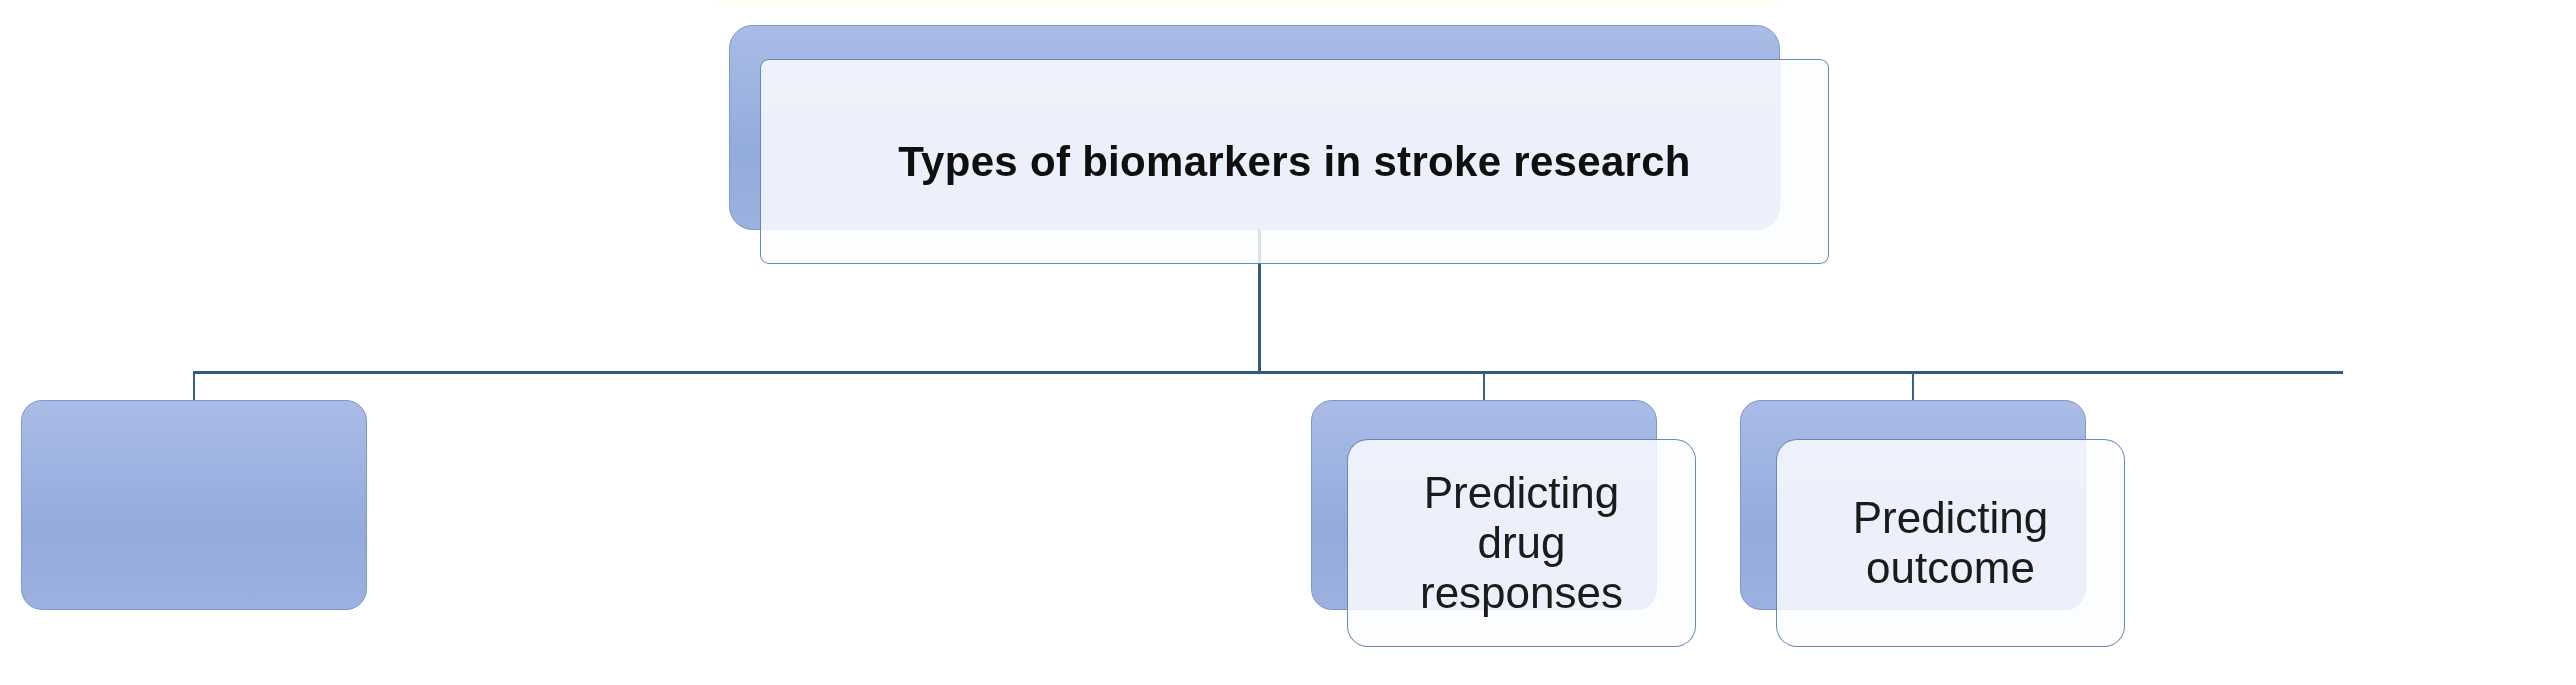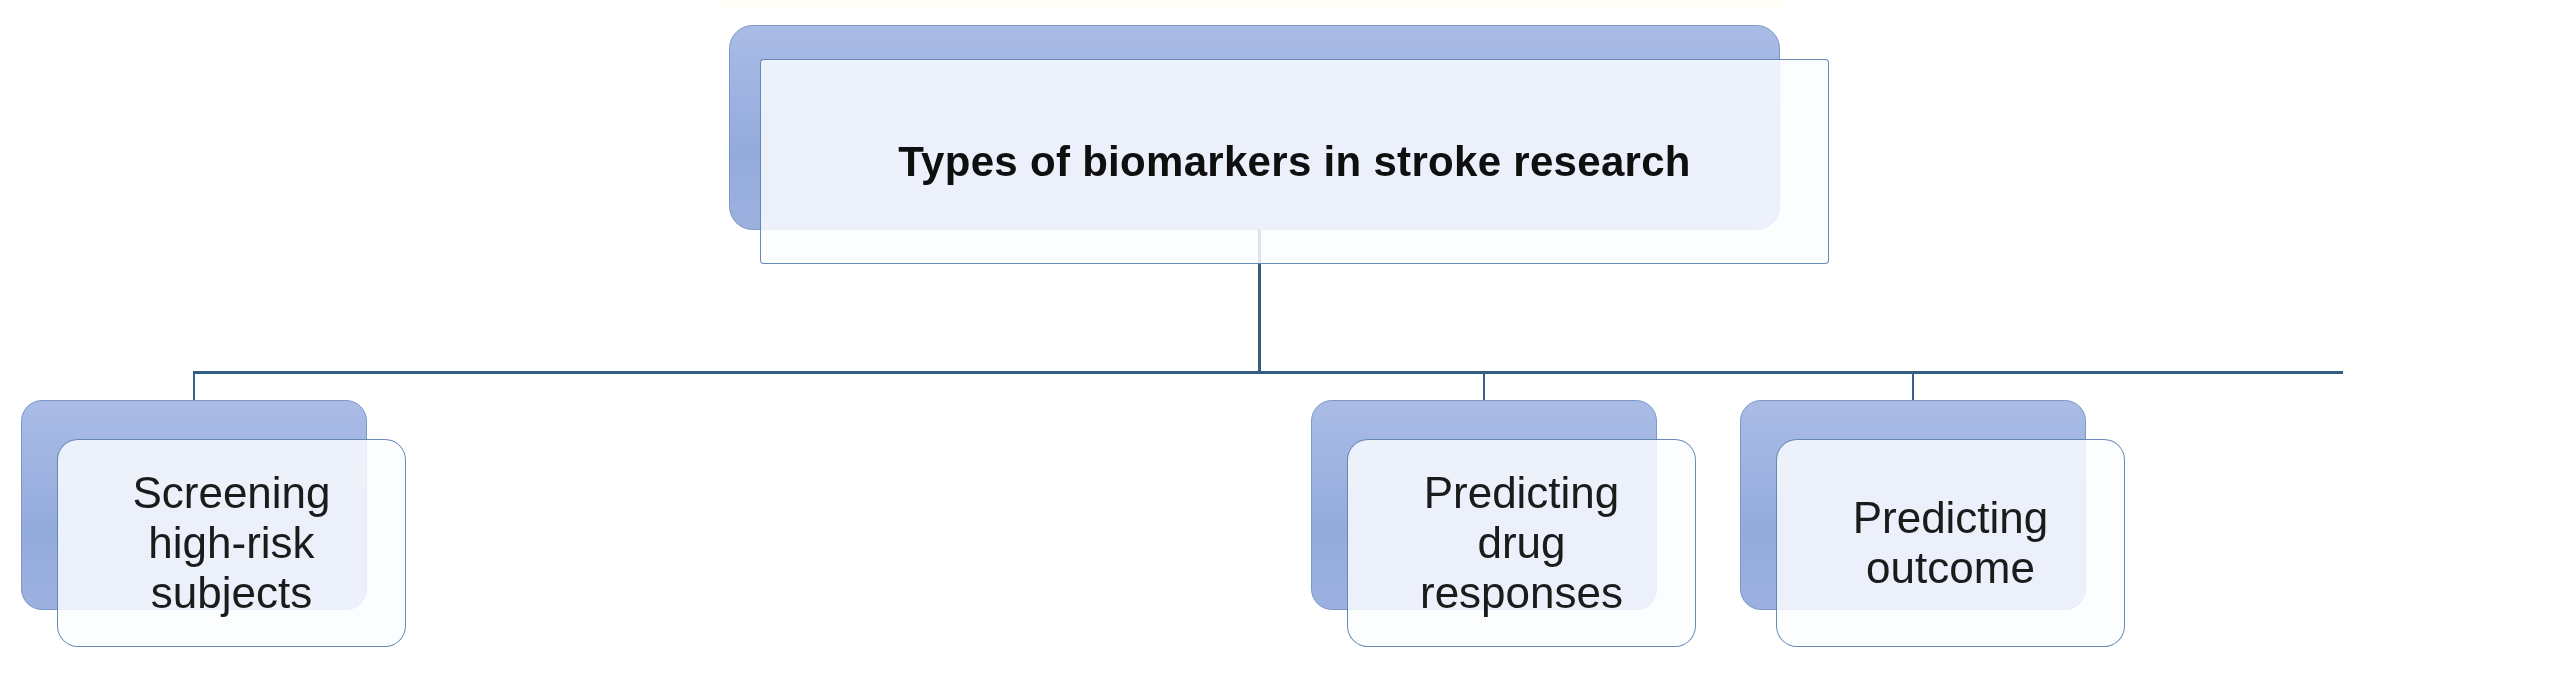--- a/index.html
+++ b/index.html
@@ -33,21 +33,21 @@
     border:1.9px solid rgba(77,116,170,0.85);
     border-radius:21px;
     background:rgba(252,253,255,0.84);
     display:flex;align-items:center;justify-content:center;
     text-align:center;
     z-index:3;
   }
   
   .group-root{left:729px;top:25px;width:1104px;height:242px;}
   .group-root .back{left:0;top:0;width:1051px;height:205px;border-radius:23.6px;}
-  .group-root .front{left:31px;top:34px;width:1069px;height:205px;border-radius:4px;}
+  .group-root .front{left:31px;top:34px;width:1069px;height:205px;border-radius:9px;}
   .title-text{
     font-size:42px;font-weight:bold;color:#0f0f0f;letter-spacing:0.3px;
     white-space:pre-line;
   }
   
   .group-child{top:372px;width:385px;height:280px;left:calc(var(--cx) - 173px);}
   .group-child .back{left:0;top:28px;width:346px;height:210px;}
   .group-child .front{left:36px;top:67px;width:349px;height:208px;padding:0 8.7px;}
   .label-text{
     font-size:44px;line-height:1.14;color:#1b1b1b;
@@ -73,25 +73,20 @@
   <div class="group group-root">
     <div class="back"></div>
     <div class="front">
       <div class="title-text">Types of biomarkers in stroke research</div>
     </div>
   </div>
 
   <div class="group group-child g1">
     <div class="stub"></div>
     <div class="back"></div>
-    <div class="front">
-      <div class="label-text">Screening
-high-risk
-subjects</div>
-    </div>
   </div>
 
 
 
   <div class="group group-child g4">
     <div class="stub"></div>
     <div class="back"></div>
     <div class="front">
       <div class="label-text">Predicting
 drug

